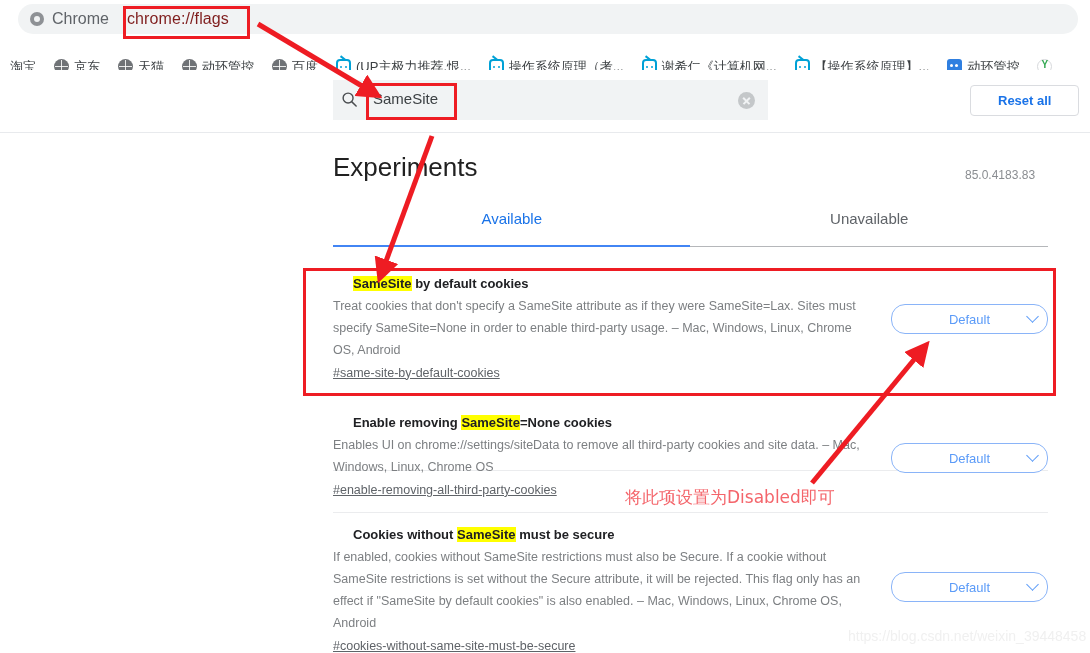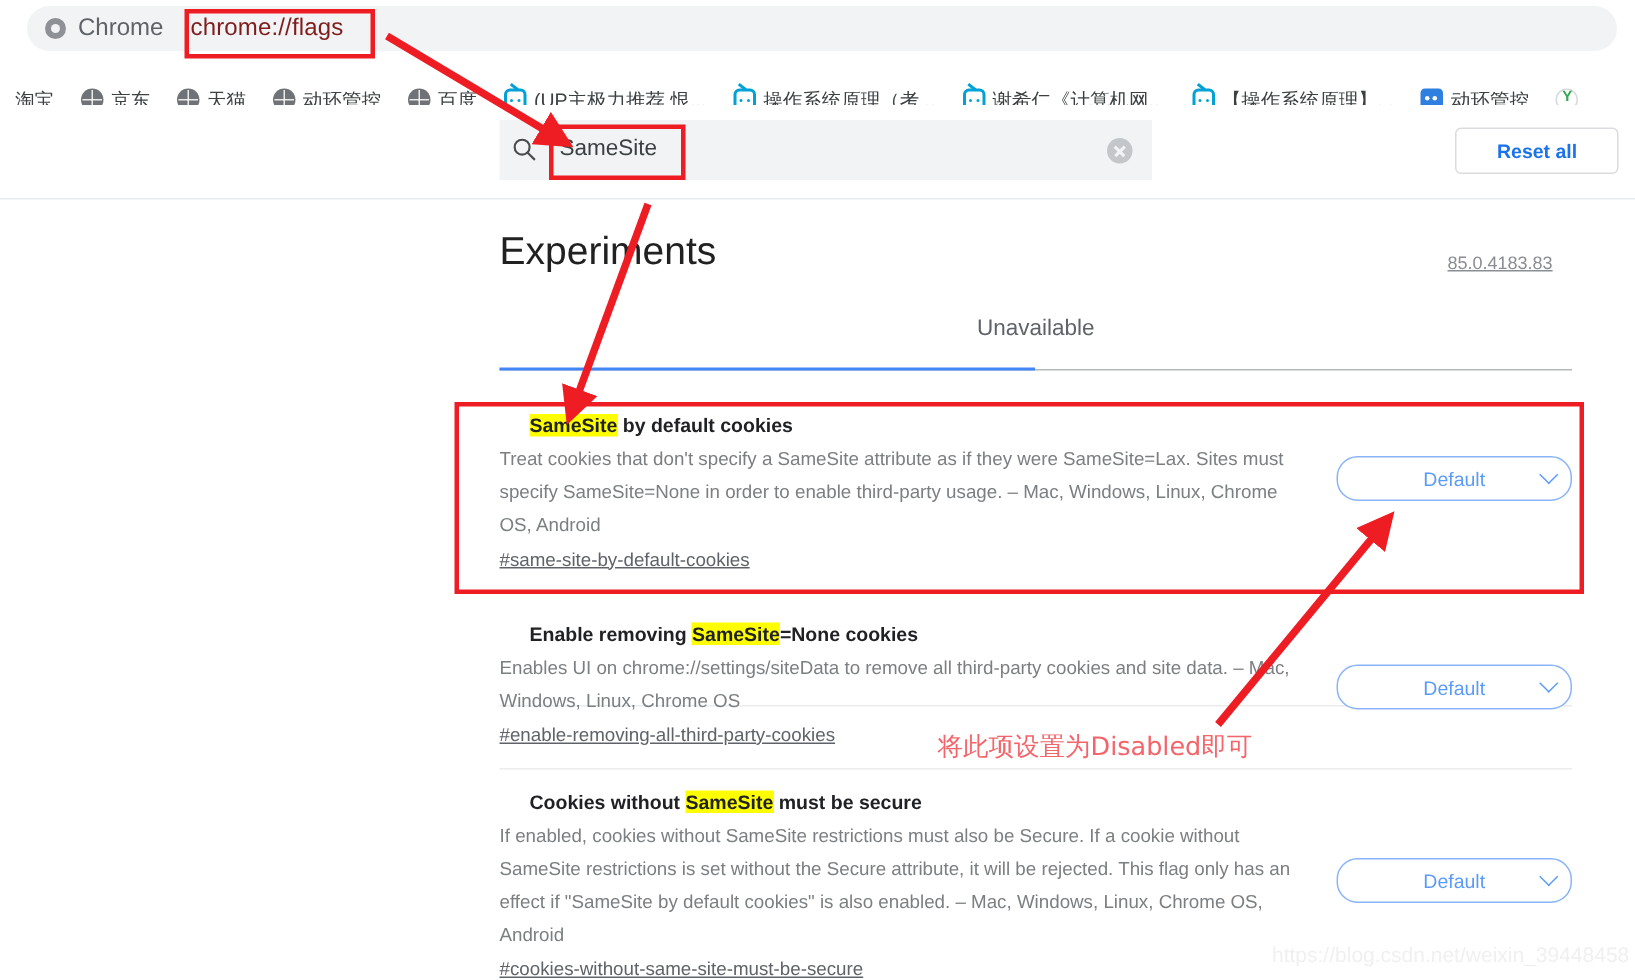--- a/index.html
+++ b/index.html
@@ -163,21 +163,21 @@
     position: absolute; left: 0; top: 62px;
     width: 1090px; height: 1px; background: #e8eaed;
   }
 
   .title {
     position: absolute; left: 333px; top: 82px;
     font-size: 26px; color: #212121; font-weight: normal;
   }
   .version {
     position: absolute; left: 965px; top: 98px;
-    font-size: 12px; color: #8a8d91; text-decoration: underline;
+    font-size: 12px; color: #8a8d91;
   }
 
   .tabs {
     position: absolute; left: 333px; top: 140px;
     width: 715px; height: 36px;
     display: flex;
   }
   .tab {
     flex: 1; text-align: center;
     font-size: 15px; color: #5f6368;
@@ -327,20 +327,21 @@
     </div>
     <div class="reset-all">Reset all</div>
   </div>
 
   <div class="hdr-sep"></div>
 
   <div class="title">Experiments</div>
   <div class="version">85.0.4183.83</div>
 
   <div class="tabs">
+    <div class="tab active">Available</div>
     <div class="tab">Unavailable</div>
   </div>
   <div class="tab-underline-track"></div>
   <div class="tab-underline-active"></div>
 
   <div class="flag" style="top:206px;">
     <div class="flag-text">
       <div class="flag-name"><span></span><span class="hl">SameSite</span><span> by default cookies</span></div>
       <div class="flag-desc">Treat cookies that don't specify a SameSite attribute as if they were SameSite=Lax. Sites must specify SameSite=None in order to enable third-party usage. – Mac, Windows, Linux, Chrome OS, Android</div>
       <a class="flag-perm">#same-site-by-default-cookies</a>

